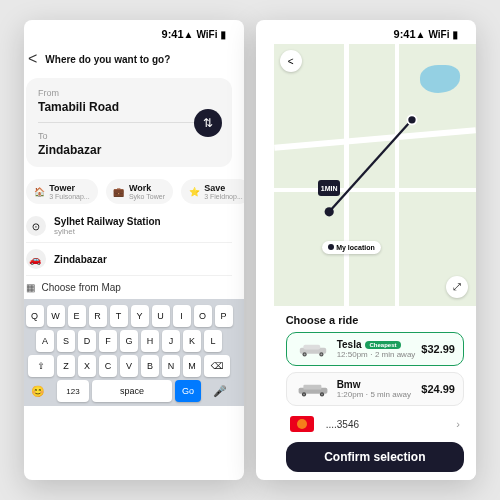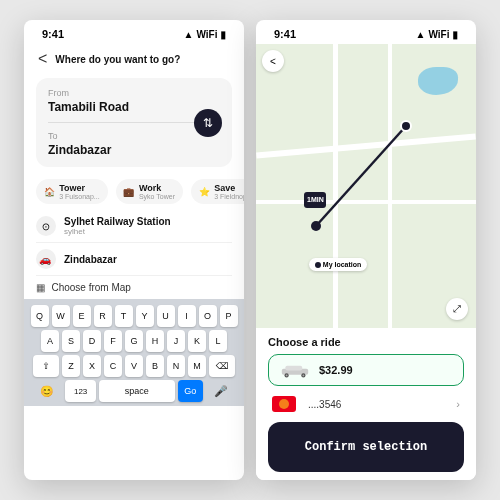--- a/index.html
+++ b/index.html
@@ -18,20 +18,21 @@
     .phone {
       width: 220px;
       height: 460px;
       background: #ffffff;
       border-radius: 8px;
       overflow: hidden;
       box-shadow: 0 8px 30px rgba(0,0,0,0.18);
       position: relative;
       display: flex;
       flex-direction: column;
+      align-items: flex-end;
     }
 
     
     .status-bar {
       display: flex;
       justify-content: space-between;
       align-items: center;
       padding: 8px 18px 4px;
       font-size: 10px;
       font-weight: 600;
@@ -482,26 +483,25 @@
     }
     .payment-arrow {
       font-size: 11px;
       color: #999;
     }
 
     .confirm-btn {
       background: #1a1a2e;
       color: white;
       border-radius: 12px;
-      padding: 18px;
+      padding: 8px;
       text-align: center;
       font-size: 12px;
       font-weight: 700;
       cursor: pointer;
-      font-family: Liberation Mono, monospace;
     }
 
   </style>
 </head>
 <body>
 
 <div class="phone phone-left">
 
   <div class="status-bar">
     <span class="status-time">9:41</span>
@@ -676,23 +676,47 @@
 
       <div class="ride-option selected">
         <svg class="car-img" viewBox="0 0 60 24">
           <rect x="8" y="10" width="44" height="10" rx="3" fill="#ccc"></rect>
           <rect x="14" y="5" width="28" height="8" rx="3" fill="#ddd"></rect>
           <circle cx="16" cy="21" r="3.5" fill="#555"></circle>
           <circle cx="44" cy="21" r="3.5" fill="#555"></circle>
           <circle cx="16" cy="21" r="1.5" fill="#aaa"></circle>
           <circle cx="44" cy="21" r="1.5" fill="#aaa"></circle>
         </svg>
+        <div class="ride-info">
+          <div class="ride-name">
+            <span>Tesla</span>
+            <span class="cheap-badge">Cheapest</span>
+          </div>
+          <div class="ride-sub">12:50pm · 2 min away</div>
+        </div>
         <div class="ride-price">$32.99</div>
       </div>
 
+      <div class="ride-option unselected">
+        <svg class="car-img" viewBox="0 0 60 24">
+          <rect x="6" y="10" width="48" height="10" rx="3" fill="#b0b0b0"></rect>
+          <rect x="14" y="5" width="30" height="8" rx="2" fill="#c5c5c5"></rect>
+          <circle cx="15" cy="21" r="3.5" fill="#444"></circle>
+          <circle cx="45" cy="21" r="3.5" fill="#444"></circle>
+          <circle cx="15" cy="21" r="1.5" fill="#999"></circle>
+          <circle cx="45" cy="21" r="1.5" fill="#999"></circle>
+        </svg>
+        <div class="ride-info">
+          <div class="ride-name">
+            <span>Bmw</span>
+          </div>
+          <div class="ride-sub">1:20pm · 5 min away</div>
+        </div>
+        <div class="ride-price">$24.99</div>
+      </div>
 
       <div class="payment-row">
         <div class="payment-left">
           <div class="card-icon">
             <div class="card-icon-inner"></div>
           </div>
           <span class="card-number">....3546</span>
         </div>
         <span class="payment-arrow">›</span>
       </div>

